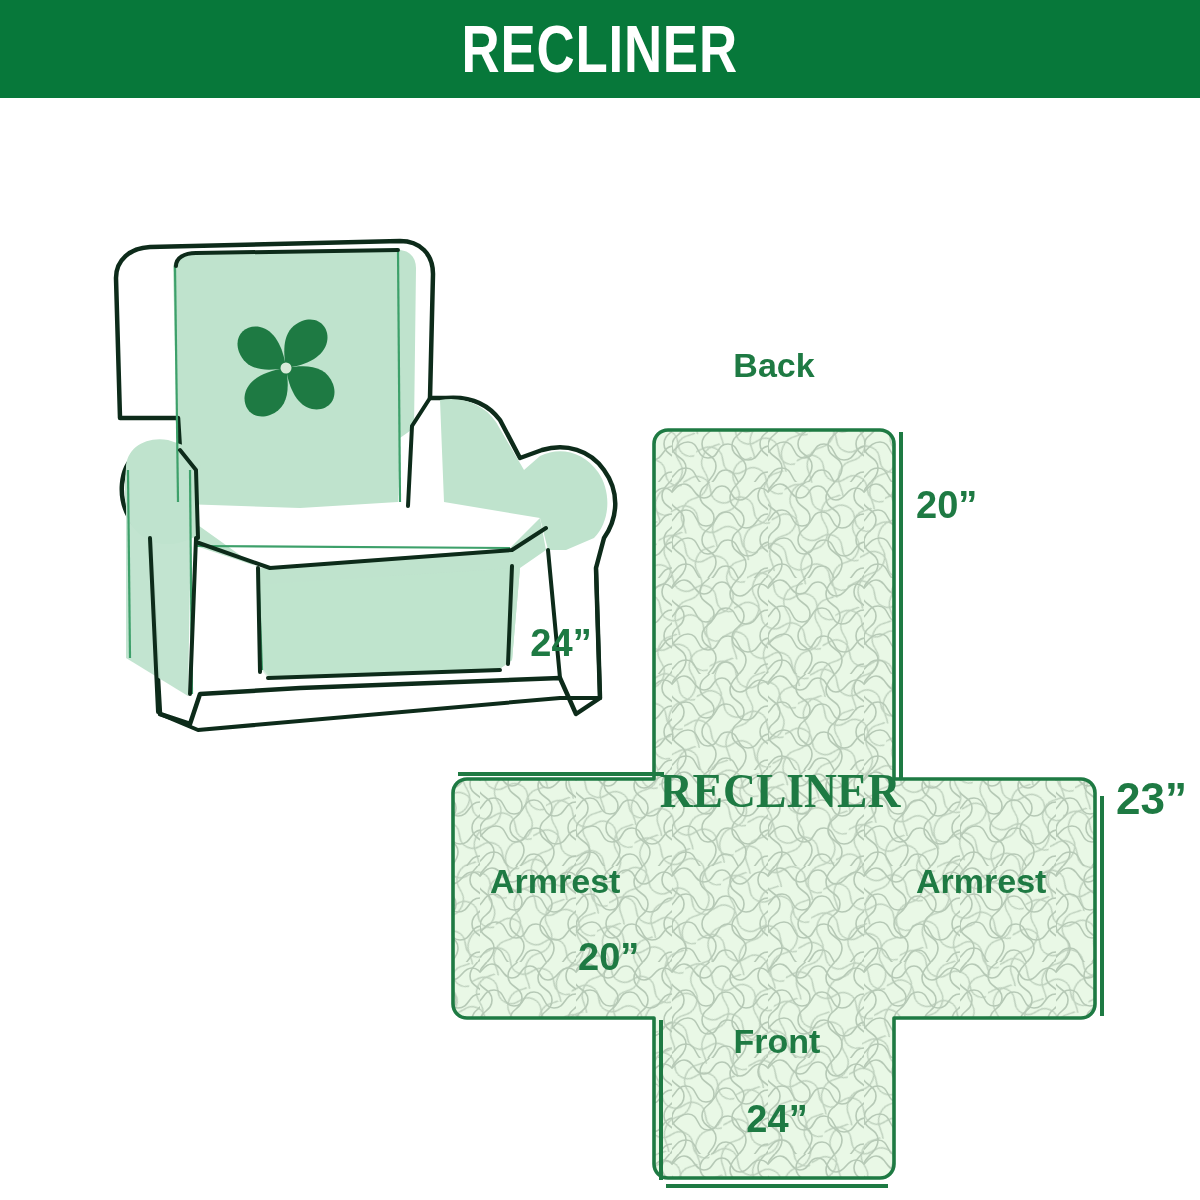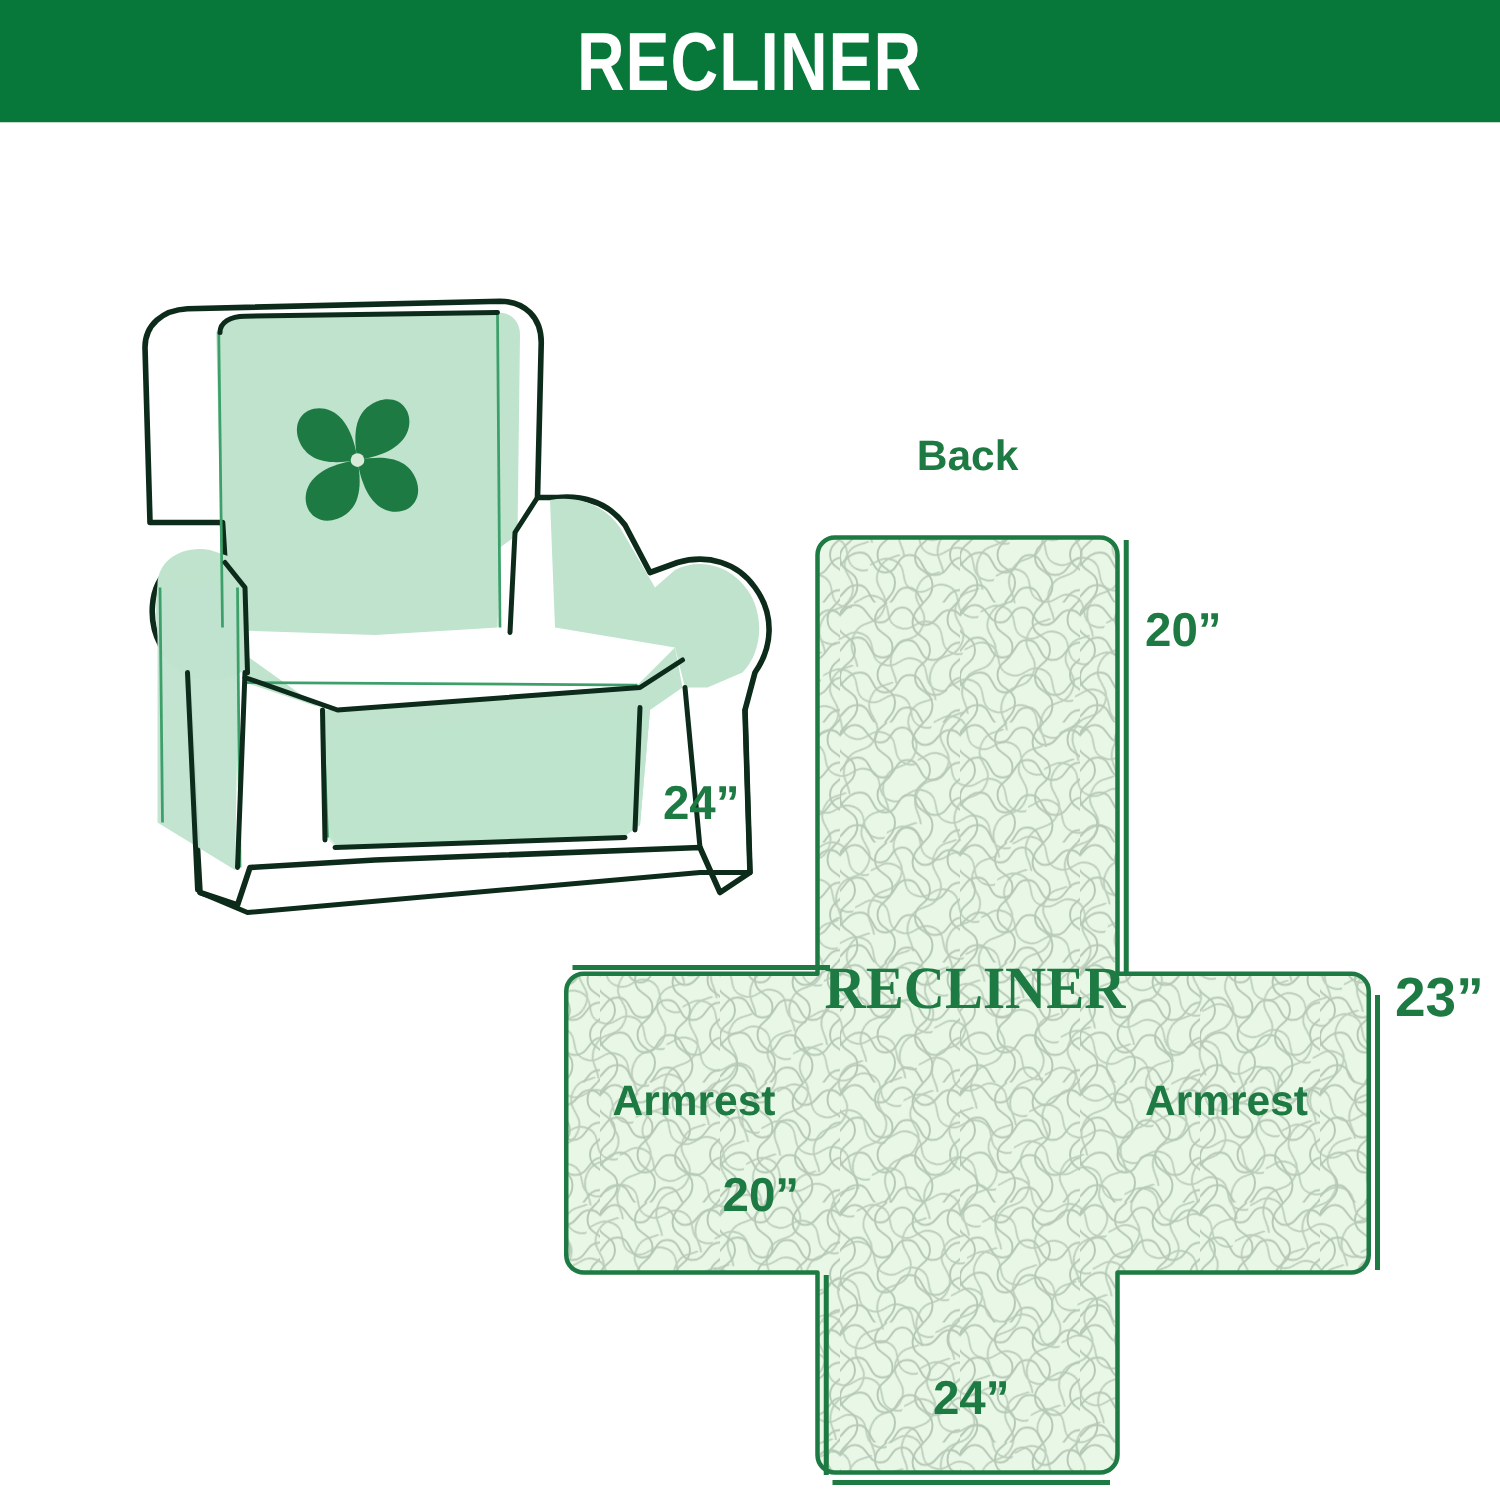--- a/index.html
+++ b/index.html
@@ -207,20 +207,22 @@
 
     <div class="svg-text" style="position:absolute;left:668px;top:248px;width:212px;text-align:center;
                 color:#1e7a43;font-size:34px;font-weight:bold;">Back</div>
 
     <div class="svg-text" style="position:absolute;left:490px;top:764px;color:#1e7a43;
                 font-size:34px;font-weight:bold;">Armrest</div>
 
     <div class="svg-text" style="position:absolute;left:916px;top:764px;color:#1e7a43;
                 font-size:34px;font-weight:bold;">Armrest</div>
 
+    <div class="svg-text" style="position:absolute;left:668px;top:924px;width:218px;text-align:center;
+                color:#1e7a43;font-size:34px;font-weight:bold;">Front</div>
 
     <div class="svg-text" style="position:absolute;left:640px;top:665px;width:280px;text-align:center;
                 color:#1e7a43;font-size:48px;font-weight:bold;letter-spacing:0px;
                 font-family:'Liberation Serif', serif;transform:scaleX(0.95);">RECLINER</div>
 
     <div class="svg-text" style="position:absolute;left:916px;top:386px;color:#1e7a43;
                 font-size:38px;font-weight:bold;">20”</div>
 
     <div class="svg-text" style="position:absolute;left:460px;top:524px;width:202px;text-align:center;
                 color:#1e7a43;font-size:38px;font-weight:bold;">24”</div>

